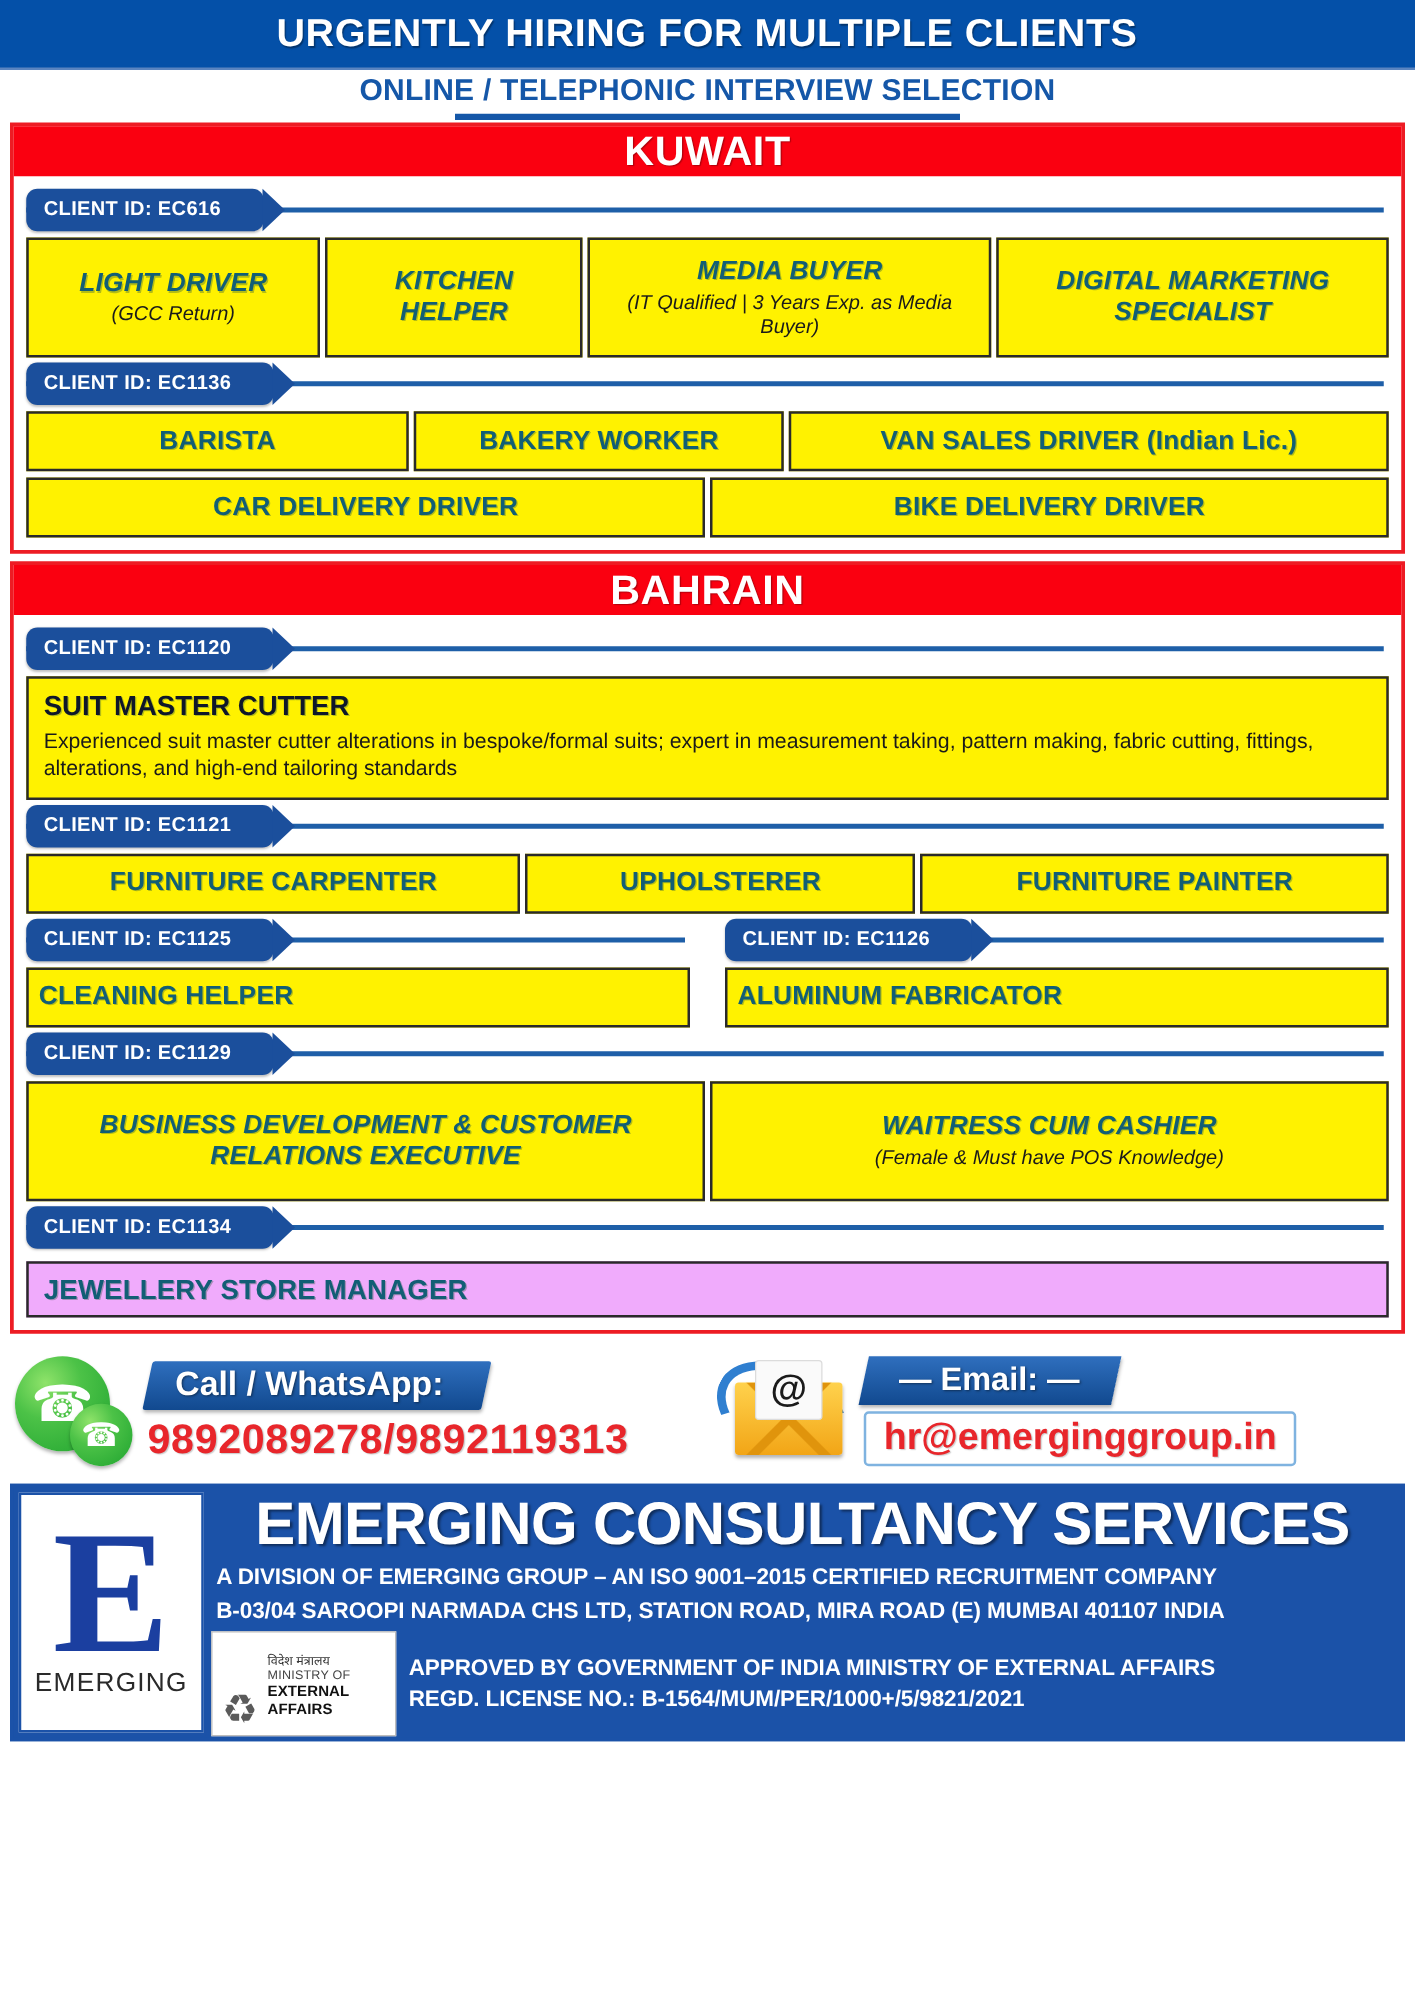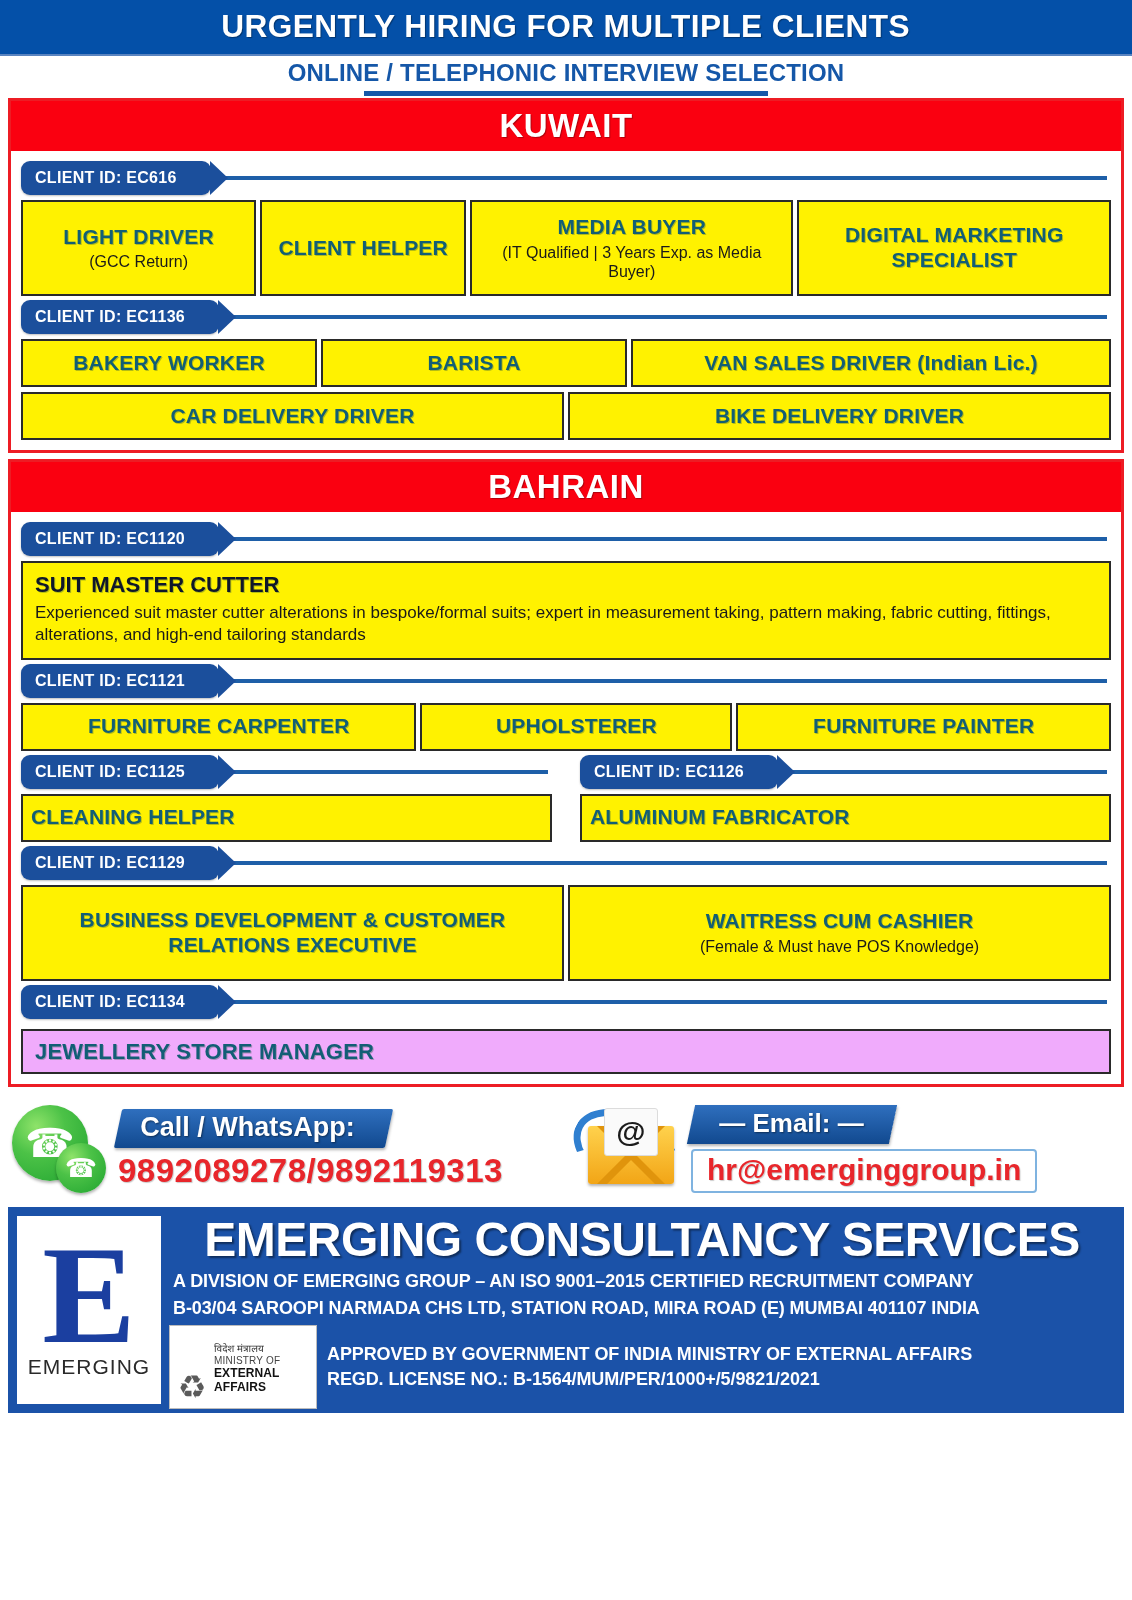--- a/index.html
+++ b/index.html
@@ -42,21 +42,21 @@
   }
 
   
   .country-panel{
     margin:0 8px 6px 8px;
     border:3px solid #ED1C24;
     background:#fff;
   }
   .country-band{
     background:#FA0010;
-    height:50px;
+    height:40px;
     display:flex; align-items:center; justify-content:center;
   }
   .country-name{
     color:#ffffff;
     font-size:33px; font-weight:bold;
     letter-spacing:0.5px;
     text-shadow:1px 1px 1px rgba(0,0,0,.3);
   }
   .country-body{ padding:8px 10px 10px 10px; }
 
@@ -110,21 +110,21 @@
     letter-spacing:.2px;
     text-shadow:1px 1px 0 rgba(40,90,60,.35);
   }
   .job-sub{
     color:#1a1a1a;
     font-size:16px;
     font-weight:normal;
     line-height:1.2;
     margin-top:3px;
   }
-  .job-box.tall{ min-height:96px; }
+  .job-box.tall{ min-height:96px;font-style:italic; }
   .job-box.left{ align-items:flex-start; text-align:left; }
 
   .desc-box{
     background:#FFF200;
     border:2px solid #2a2a2a;
     padding:9px 12px 12px 12px;
     margin-top:5px;
   }
   .desc-title{
     color:#0f172a; font-weight:bold; font-size:22px;
@@ -293,41 +293,41 @@
     <div class="client-row first">
       <div class="tag-line"></div>
       <div class="tag">CLIENT ID: EC616</div>
     </div>
     <div class="job-grid">
       <div class="job-box tall" style="flex:22">
         <div class="job-title">LIGHT DRIVER</div>
         <div class="job-sub">(GCC Return)</div>
       </div>
       <div class="job-box tall" style="flex:19">
-        <div class="job-title">CLIENT HELPER</div>
+        <div class="job-title">KITCHEN HELPER</div>
       </div>
       <div class="job-box tall" style="flex:31">
         <div class="job-title">MEDIA BUYER</div>
         <div class="job-sub">(IT Qualified | 3 Years Exp. as Media Buyer)</div>
       </div>
       <div class="job-box tall" style="flex:30">
         <div class="job-title">DIGITAL MARKETING SPECIALIST</div>
       </div>
     </div>
 
     <div class="client-row">
       <div class="tag-line"></div>
       <div class="tag">CLIENT ID: EC1136</div>
     </div>
     <div class="job-grid">
+      <div class="job-box" style="flex:28">
+        <div class="job-title">BARISTA</div>
+      </div>
       <div class="job-box" style="flex:27">
         <div class="job-title">BAKERY WORKER</div>
-      </div>
-      <div class="job-box" style="flex:28">
-        <div class="job-title">BARISTA</div>
       </div>
       <div class="job-box" style="flex:45">
         <div class="job-title">VAN SALES DRIVER (Indian Lic.)</div>
       </div>
     </div>
 
     <div class="job-grid">
       <div class="job-box" style="flex:50">
         <div class="job-title">CAR DELIVERY DRIVER</div>
       </div>

